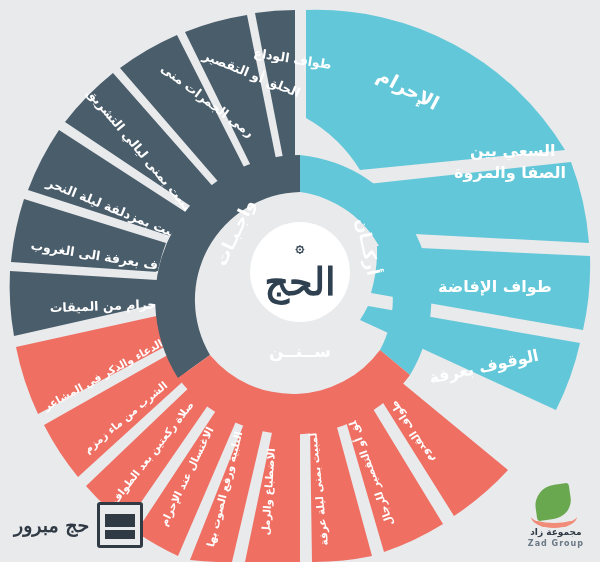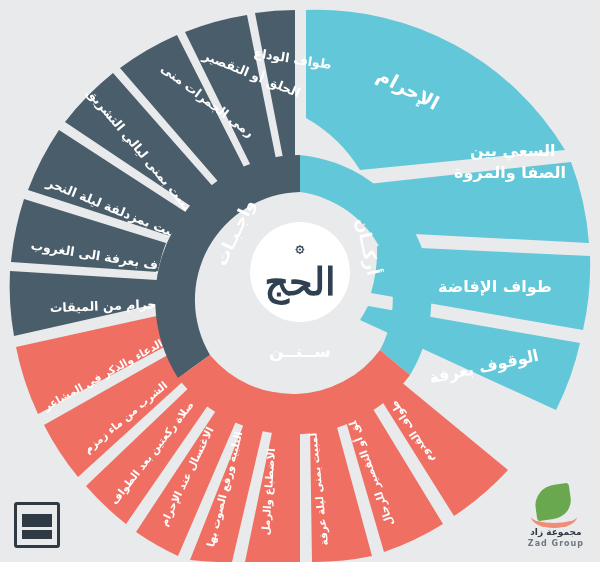--- a/index.html
+++ b/index.html
@@ -167,20 +167,21 @@
 
     <g>
       <circle cx="300" cy="272" r="50" fill="#ffffff"></circle>
       <text class="center-word" font-size="15" text-anchor="middle" x="300" y="252">۞</text>
       <text class="center-word" font-size="38" text-anchor="middle" x="300" y="295">الحج</text>
     </g>
   </svg>
 
   <div id="logo-left">
     <div class="kaaba"></div>
+    <div class="txt">حج مبرور</div>
   </div>
 
   <div id="logo-right">
     <div class="mark">
       <div class="leaf"></div>
       <div class="swoosh"></div>
     </div>
     <div class="nm">مجموعة زاد</div>
     <div class="nm2">Zad Group</div>
   </div>

